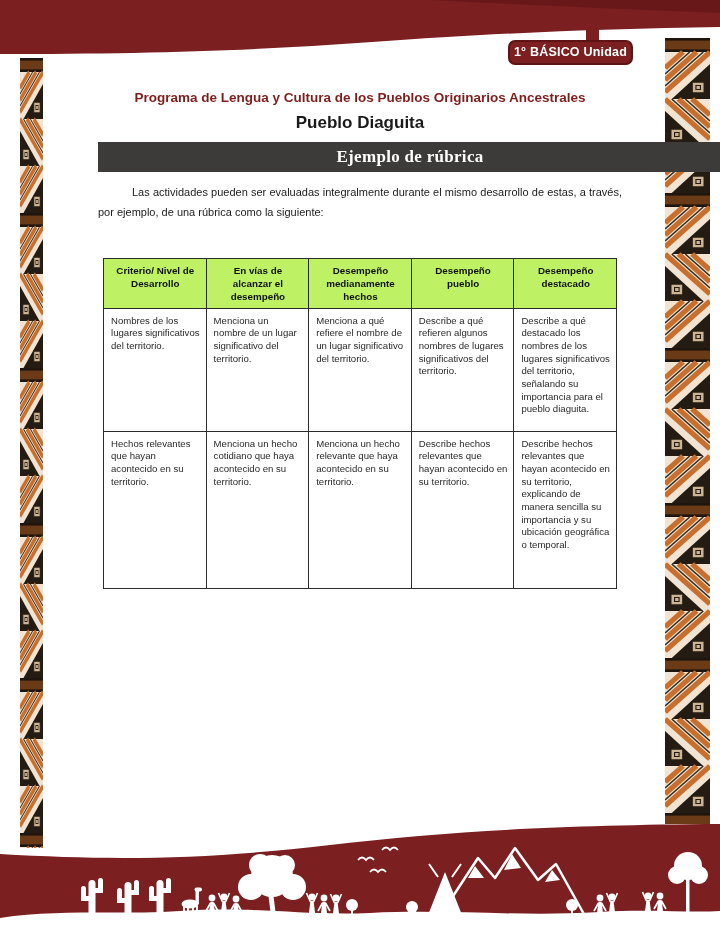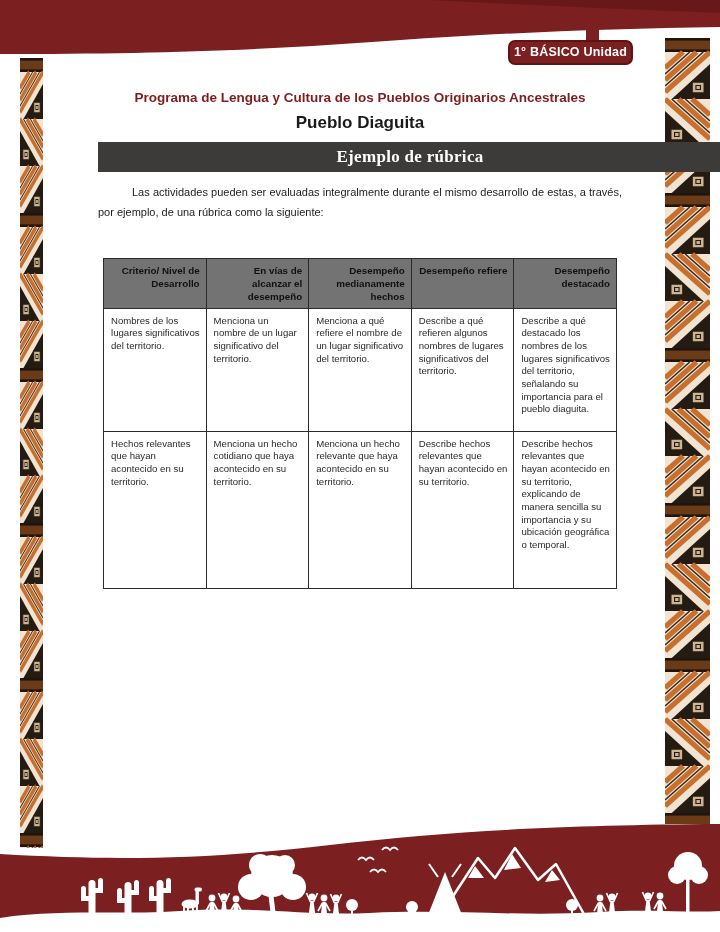--- a/index.html
+++ b/index.html
@@ -70,23 +70,23 @@
   }
   table.rubric th, table.rubric td {
     border: 1px solid #2b2b2b;
     vertical-align: top;
     padding: 6px 6px 4px 7px;
     line-height: 1.32;
     width: 20%;
     word-wrap: break-word;
   }
   table.rubric th {
-    background: #737373;
+    background: #bef264;
     font-size: 9.8px; font-weight: bold; color: #111;
-    text-align: right;
+    text-align: center;
     height: 39px;
   }
   table.rubric tbody tr:nth-child(1) td { height: 123px; }
   table.rubric tbody tr:nth-child(2) td { height: 157px; margin-top: 20px; }
 
   
   .footer-art { position: absolute; left: 0; bottom: 0; width: 720px; height: 112px; display: block; }
 
   .hidden-defs { position: absolute; width: 0; height: 0; overflow: hidden; }
 </style>
@@ -195,21 +195,21 @@
     </div>
 
     <p class="intro-par">Las actividades pueden ser evaluadas integralmente durante el mismo desarrollo de estas, a través, por ejemplo, de una rúbrica como la siguiente:</p>
 
     <table class="rubric">
       <thead>
         <tr>
           <th>Criterio/ Nivel de Desarrollo</th>
           <th>En vías de alcanzar el desempeño</th>
           <th>Desempeño medianamente hechos</th>
-          <th>Desempeño refiere</th>
+          <th>Desempeño pueblo</th>
           <th>Desempeño destacado</th>
         </tr>
       </thead>
       <tbody>
         <tr>
           <td>Nombres de los lugares significativos del territorio.</td>
           <td>Menciona un nombre de un lugar significativo del territorio.</td>
           <td>Menciona a qué refiere el nombre de un lugar significativo del territorio.</td>
           <td>Describe a qué refieren algunos nombres de lugares significativos del territorio.</td>
           <td>Describe a qué destacado los nombres de los lugares significativos del territorio, señalando su importancia para el pueblo diaguita.</td>

